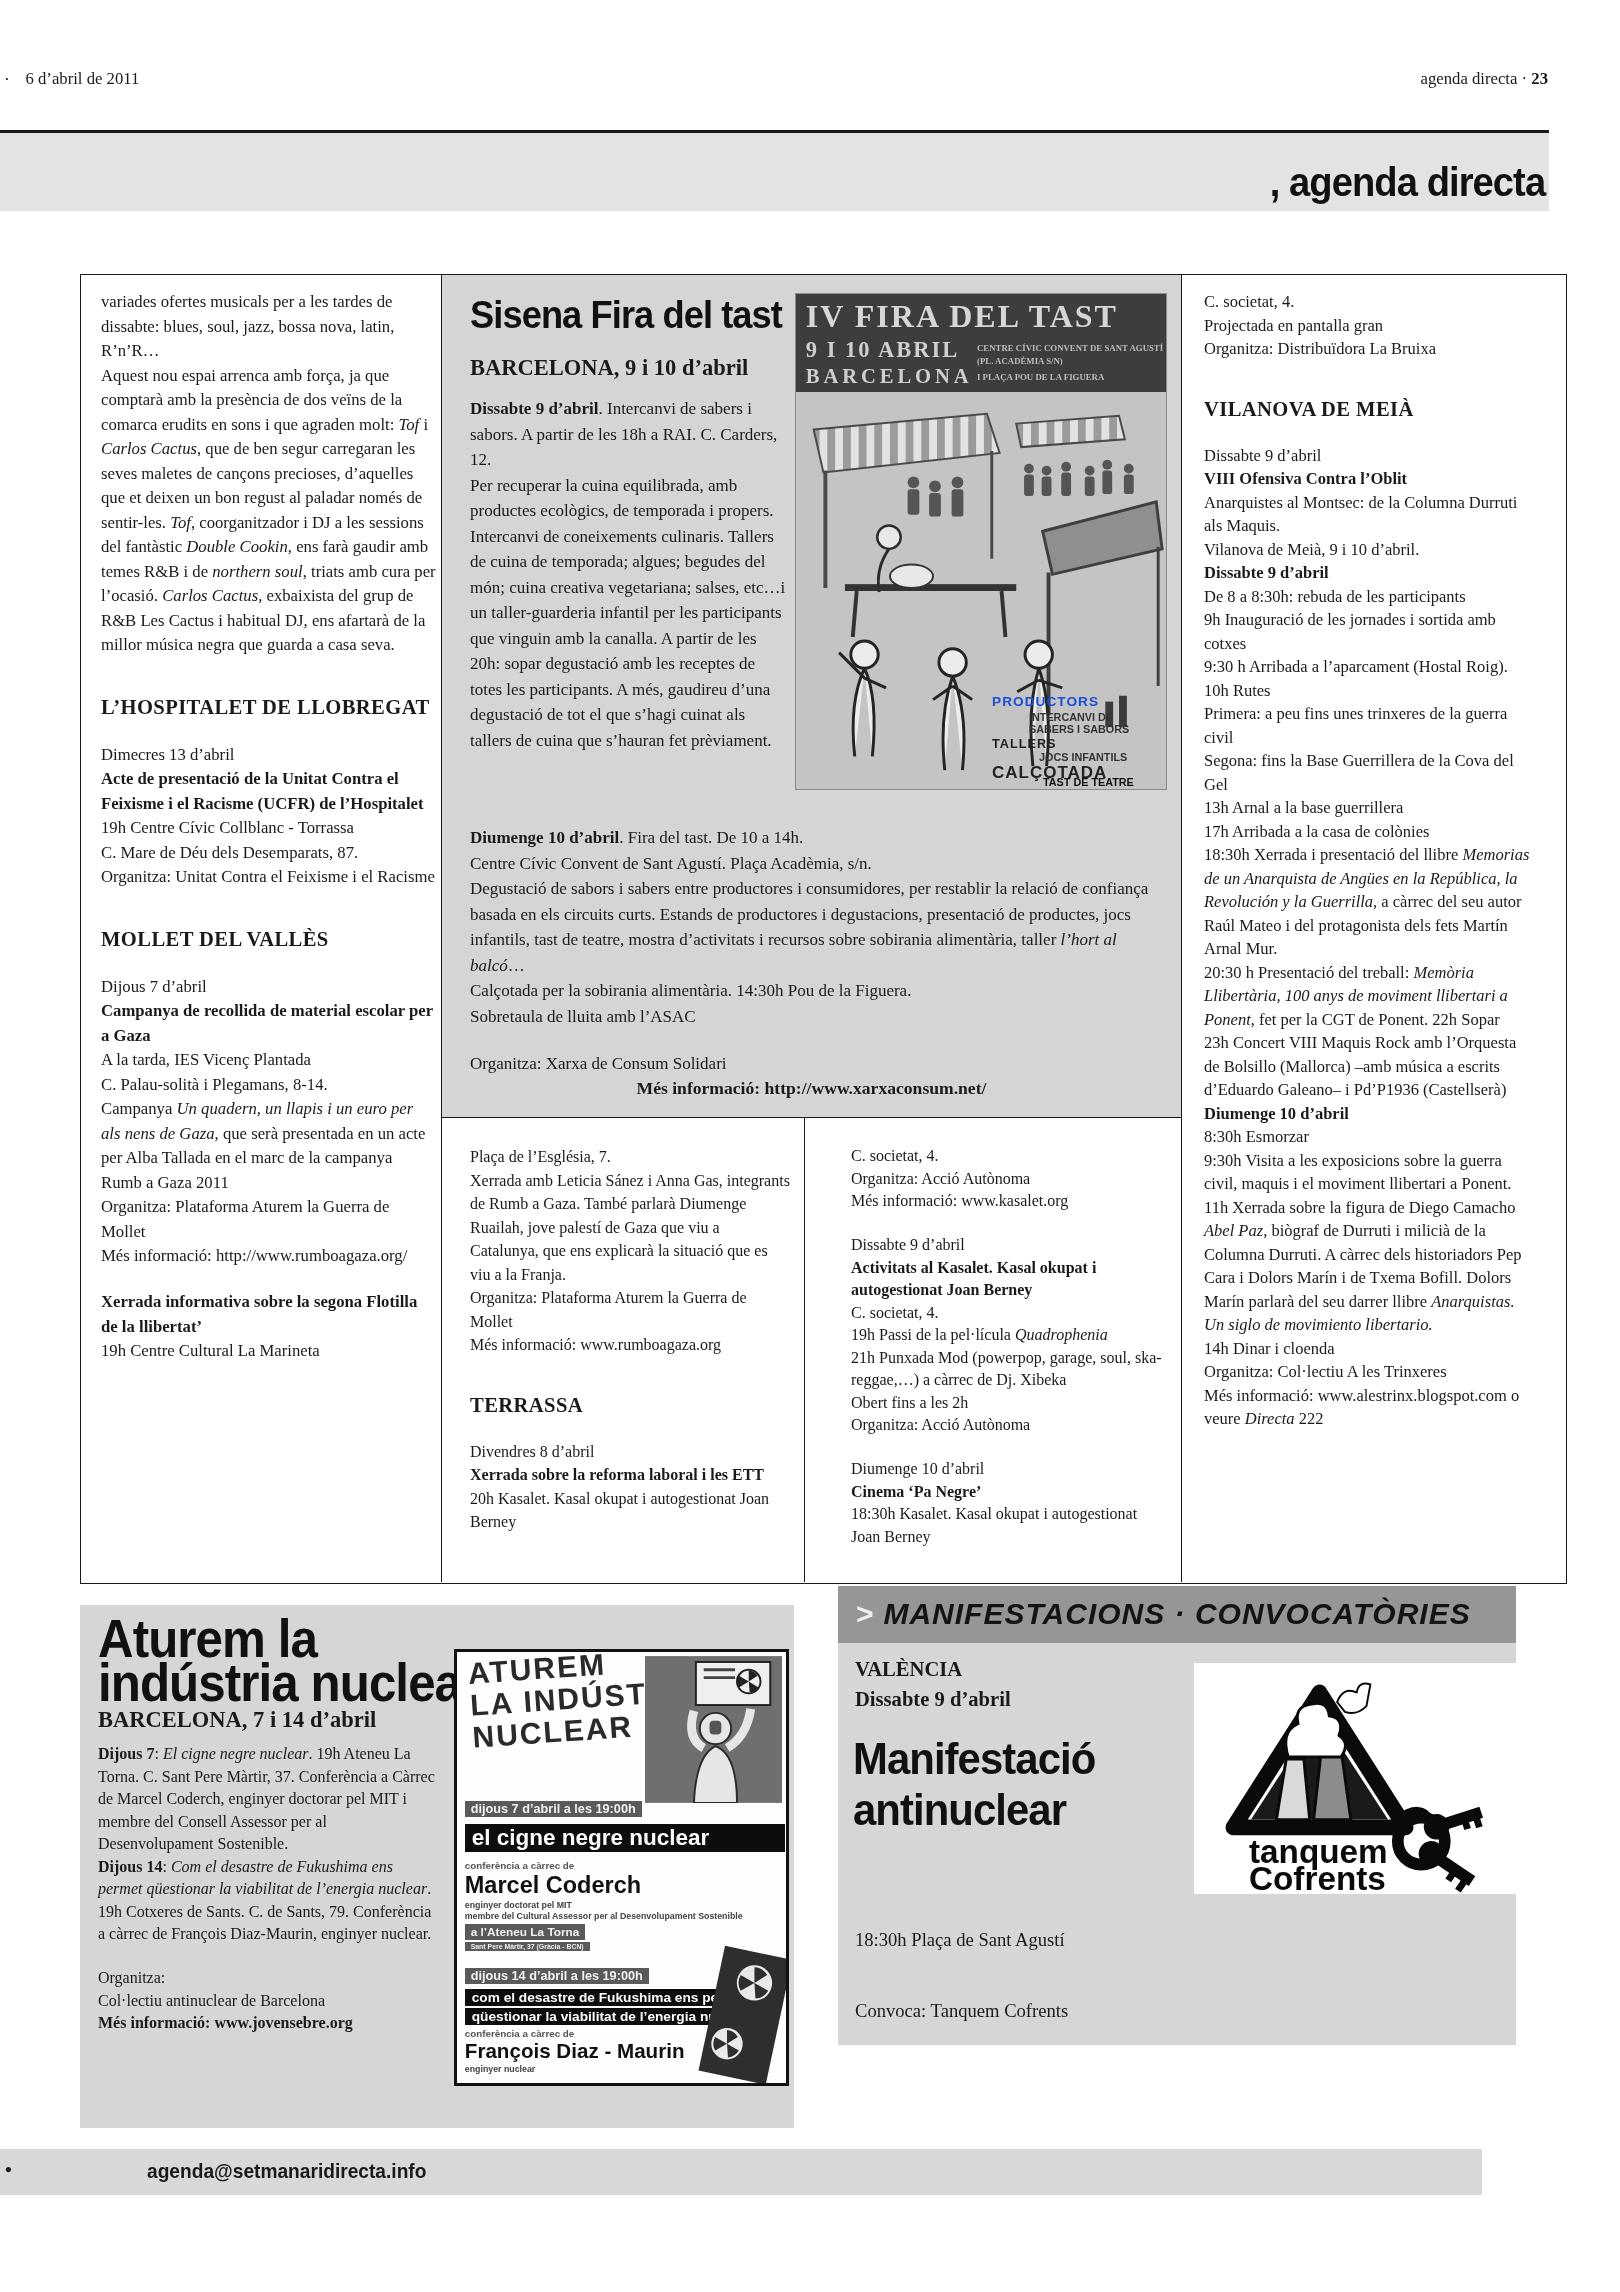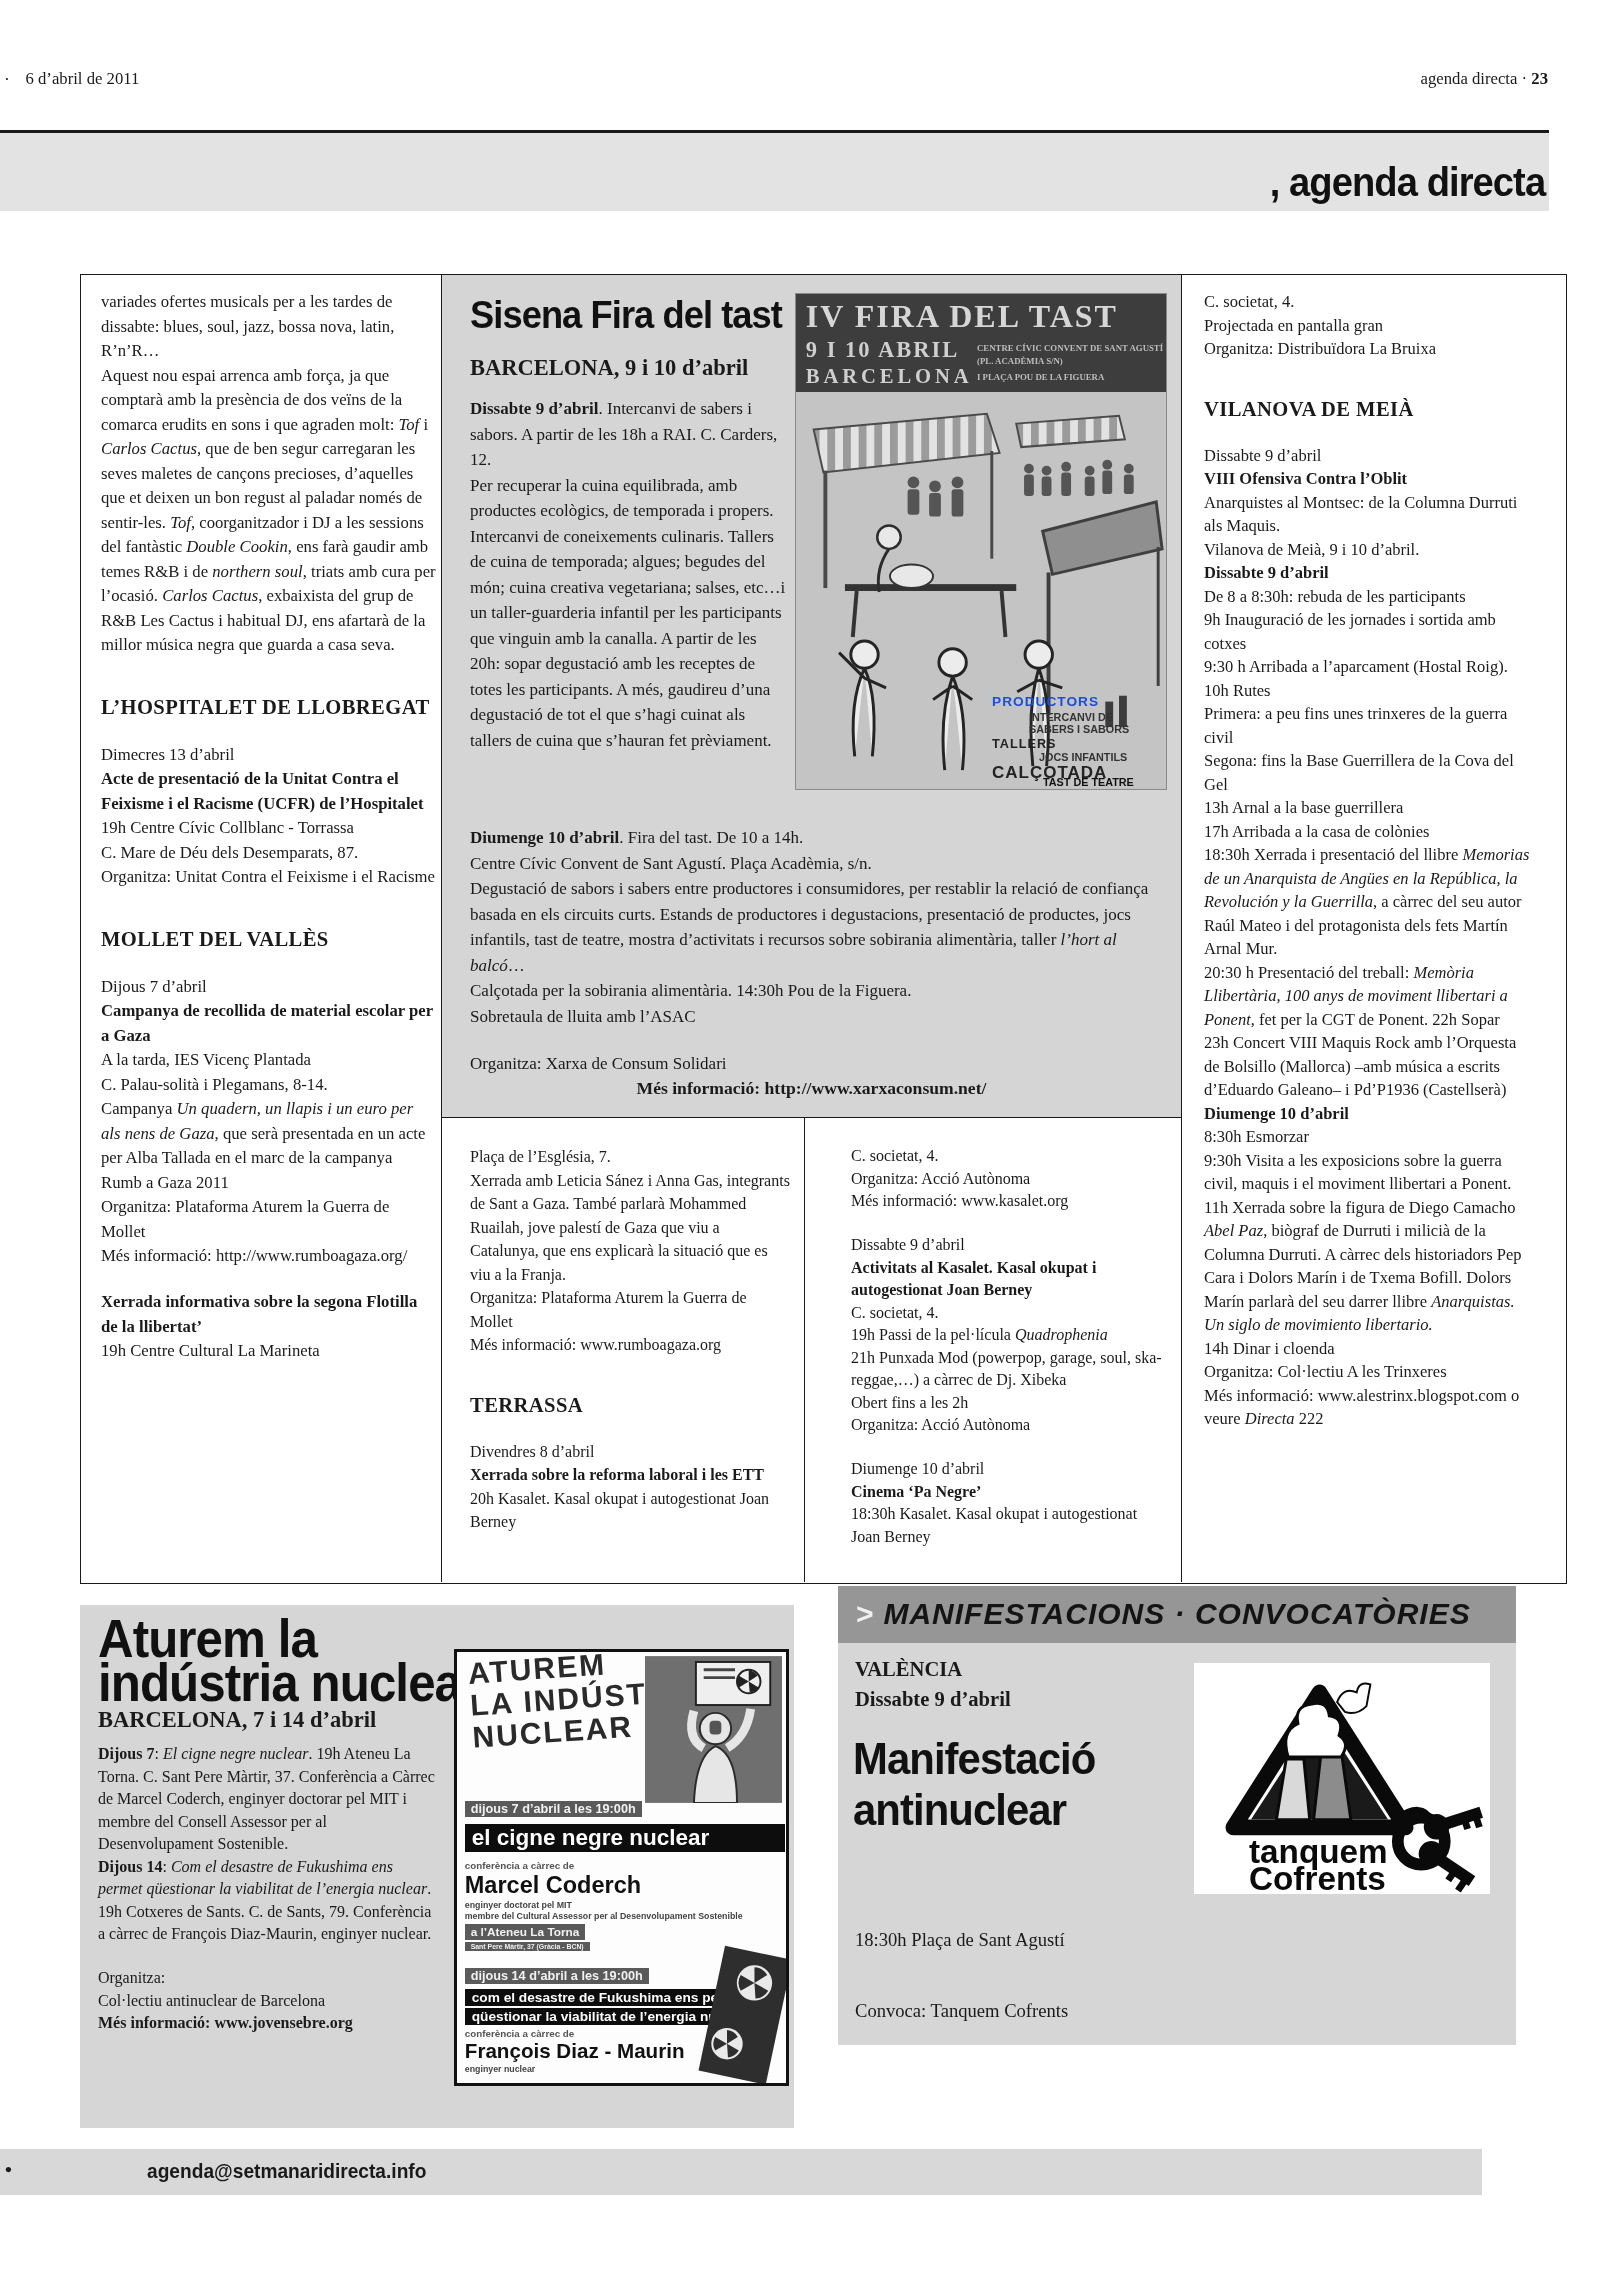--- a/index.html
+++ b/index.html
@@ -153,21 +153,21 @@
     <p class="para"><span>Centre Cívic Convent de Sant Agustí. Plaça Acadèmia, s/n.</span></p>
     <p class="para"><span>Degustació de sabors i sabers entre productores i consumidores, per restablir la relació de confiança basada en els circuits curts. Estands de productores i degustacions, presentació de productes, jocs infantils, tast de teatre, mostra d’activitats i recursos sobre sobirania alimentària, taller </span><span class="i">l’hort al balcó</span><span>…</span></p>
     <p class="para"><span>Calçotada per la sobirania alimentària. 14:30h Pou de la Figuera.</span></p>
     <p class="para"><span>Sobretaula de lluita amb l’ASAC</span></p>
     <p class="para g1"><span>Organitza: Xarxa de Consum Solidari</span></p>
   </div>
 <div class="abs b" style="left:442px;top:1078px;width:739px;text-align:center;font-size:17.6px;"><span>Més informació: http://www.xarxaconsum.net/</span></div>
 
 <div class="abs" style="left:470px;top:1145px;width:321px;font-size:16px;line-height:23.5px;">
     <p class="para"><span>Plaça de l’Església, 7.</span></p>
-    <p class="para"><span>Xerrada amb Leticia Sánez i Anna Gas, integrants de Sant a Gaza. També parlarà Mohammed Ruailah, jove palestí de Gaza que viu a Catalunya, que ens explicarà la situació que es viu a la Franja.</span></p>
+    <p class="para"><span>Xerrada amb Leticia Sánez i Anna Gas, integrants de Rumb a Gaza. També parlarà Diumenge Ruailah, jove palestí de Gaza que viu a Catalunya, que ens explicarà la situació que es viu a la Franja.</span></p>
     <p class="para"><span>Organitza: Plataforma Aturem la Guerra de Mollet</span></p>
     <p class="para"><span>Més informació: www.rumboagaza.org</span></p>
     <p class="para g2"><span class="h">TERRASSA</span></p>
     <p class="para g1"><span>Divendres 8 d’abril</span></p>
     <p class="para"><span class="b">Xerrada sobre la reforma laboral i les ETT</span></p>
     <p class="para"><span>20h Kasalet. Kasal okupat i autogestionat Joan Berney</span></p>
   </div>
 <div class="abs" style="left:851px;top:1145px;width:316px;font-size:16px;line-height:22.5px;">
     <p class="para"><span>C. societat, 4.</span></p>
     <p class="para"><span>Organitza: Acció Autònoma</span></p>
@@ -276,21 +276,21 @@
 <div class="abs" style="left:838px;top:1643px;width:678px;height:402px;background:#d6d6d6;"></div>
 <div class="abs b" style="left:855px;top:1658px;font-size:20.6px;">VALÈNCIA</div>
 <div class="abs b" style="left:855px;top:1688px;font-size:20.6px;">Dissabte 9 d’abril</div>
 <div class="abs bigtitle" style="left:853px;top:1733px;font-size:45px;line-height:51px;">
   <span class="cond">Manifestació</span><br>
   <span class="cond">antinuclear</span>
 </div>
 <div class="abs" style="left:855px;top:1929px;font-size:18.6px;">18:30h Plaça de Sant Agustí</div>
 <div class="abs" style="left:855px;top:2000px;font-size:18.6px;">Convoca: Tanquem Cofrents</div>
 
-<div class="abs" style="left:1194px;top:1663px;width:296px;height:231px;background:#ffffff;">
+<div class="abs" style="left:1194px;top:1663px;width:296px;height:231px;background:#ffffff;padding-left:36px;">
   <svg width="296" height="231" viewBox="0 0 302 236" style="position:absolute;left:0;top:0;">
 
     <polygon points="128,30 216,168 40,168" fill="#ffffff" stroke="#0a0a0a" stroke-width="16" stroke-linejoin="round"></polygon>
 
     <polygon points="128,52 198,160 58,160" fill="#1a1a1a"></polygon>
 
     <polygon points="84,160 94,98 112,98 118,160" fill="#d9d9d9" stroke="#0a0a0a" stroke-width="3"></polygon>
     <polygon points="122,160 130,88 150,88 160,160" fill="#8c8c8c" stroke="#0a0a0a" stroke-width="3"></polygon>
 
     <path d="M96,96 q-8,-26 10,-34 q-4,-18 14,-20 q16,-4 18,12 q16,2 10,20 q12,8 2,22 Z" fill="#ffffff" stroke="#0a0a0a" stroke-width="3"></path>

